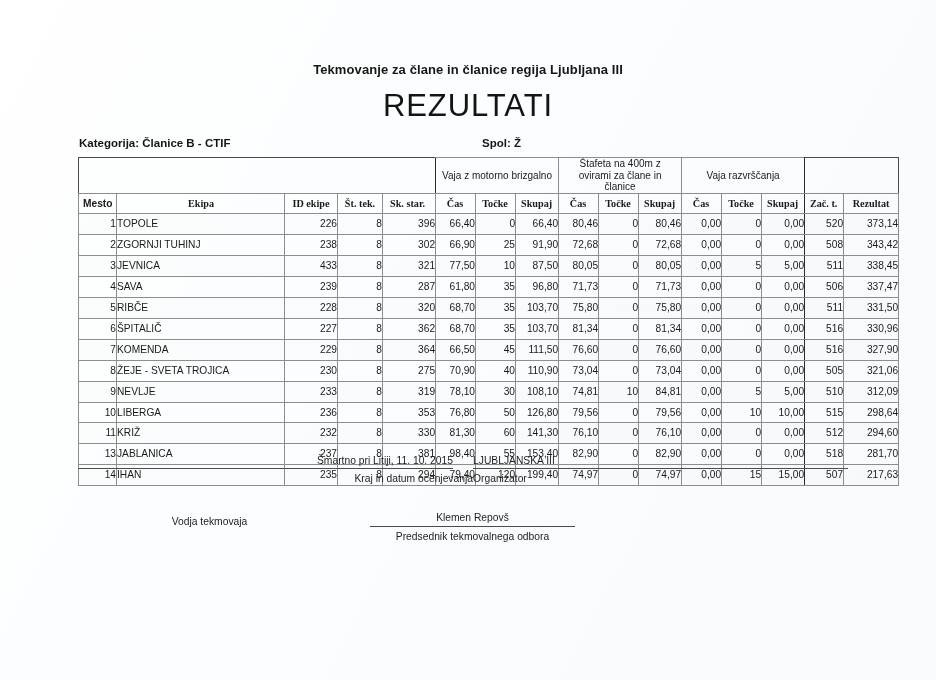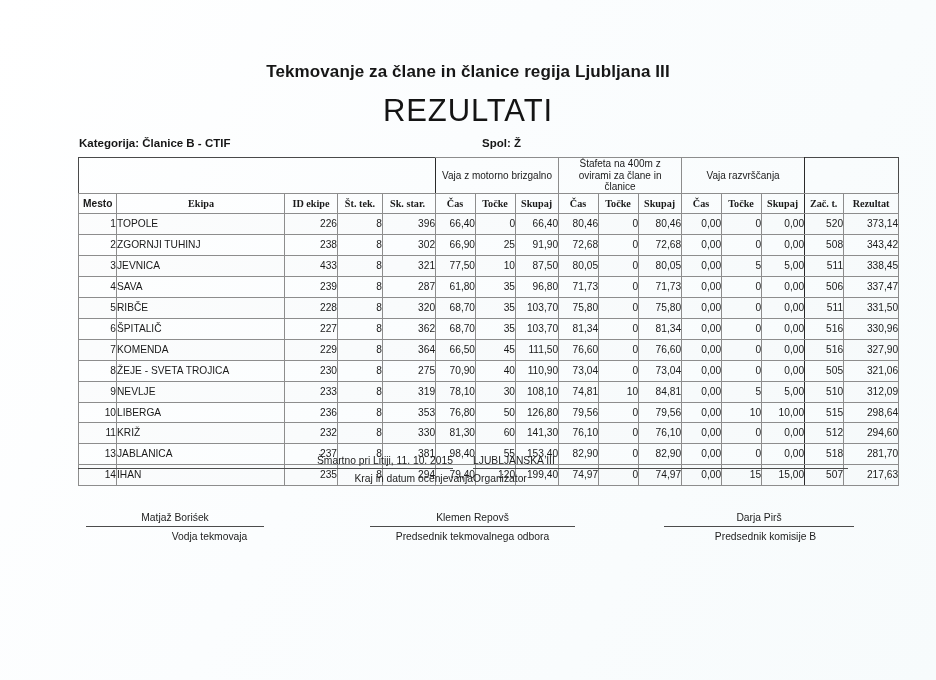--- a/index.html
+++ b/index.html
@@ -21,21 +21,21 @@
     width: 936px;
     height: 680px;
     background: linear-gradient(118deg, #ffffff 0%, #fbfdfe 42%, #f7fbfc 100%);
   }
   
   .hdr {
     text-align: center;
     padding-top: 62px;
   }
   .hdr-sub {
-    font-size: 17px;
+    font-size: 13px;
     font-weight: bold;
     letter-spacing: .1px;
     color: #161616;
   }
   .hdr-title {
     font-size: 31px;
     font-weight: normal;
     letter-spacing: .9px;
     margin-top: 11px;
     color: #141414;
@@ -483,27 +483,22 @@
         <div class="flabel">Kraj in datum ocenjevanja</div>
       </div>
       <div class="fcell r1c2">
         <div class="fval fline fl-right">LJUBLJANSKA III</div>
         <div class="flabel">Organizator</div>
       </div>
     </div>
 
     <div class="sig-row">
       <div class="sig a">
-        <div class="sig-name">Matjaž Boriśek</div>
         <div class="sig-role">Vodja tekmovaja</div>
       </div>
       <div class="sig b">
         <div class="sig-name">Klemen Repovš</div>
         <div class="sig-role">Predsednik tekmovalnega odbora</div>
       </div>
-      <div class="sig c">
-        <div class="sig-name">Darja Pirš</div>
-        <div class="sig-role">Predsednik komisije B</div>
-      </div>
     </div>
   </div>
 
 </div>
 
 </body></html>

